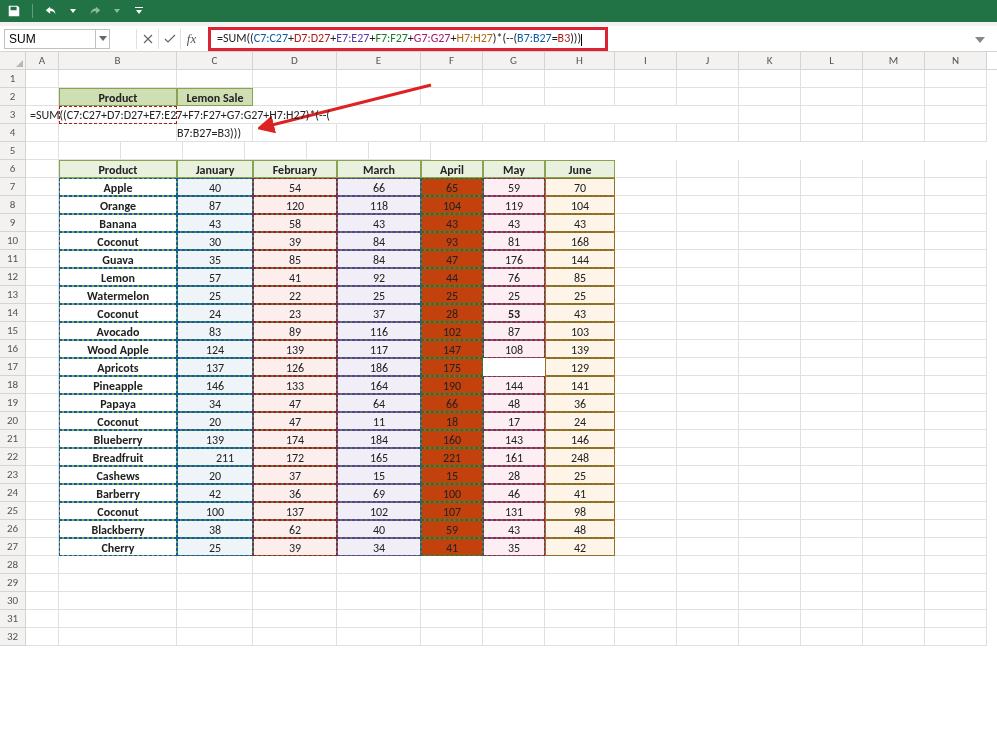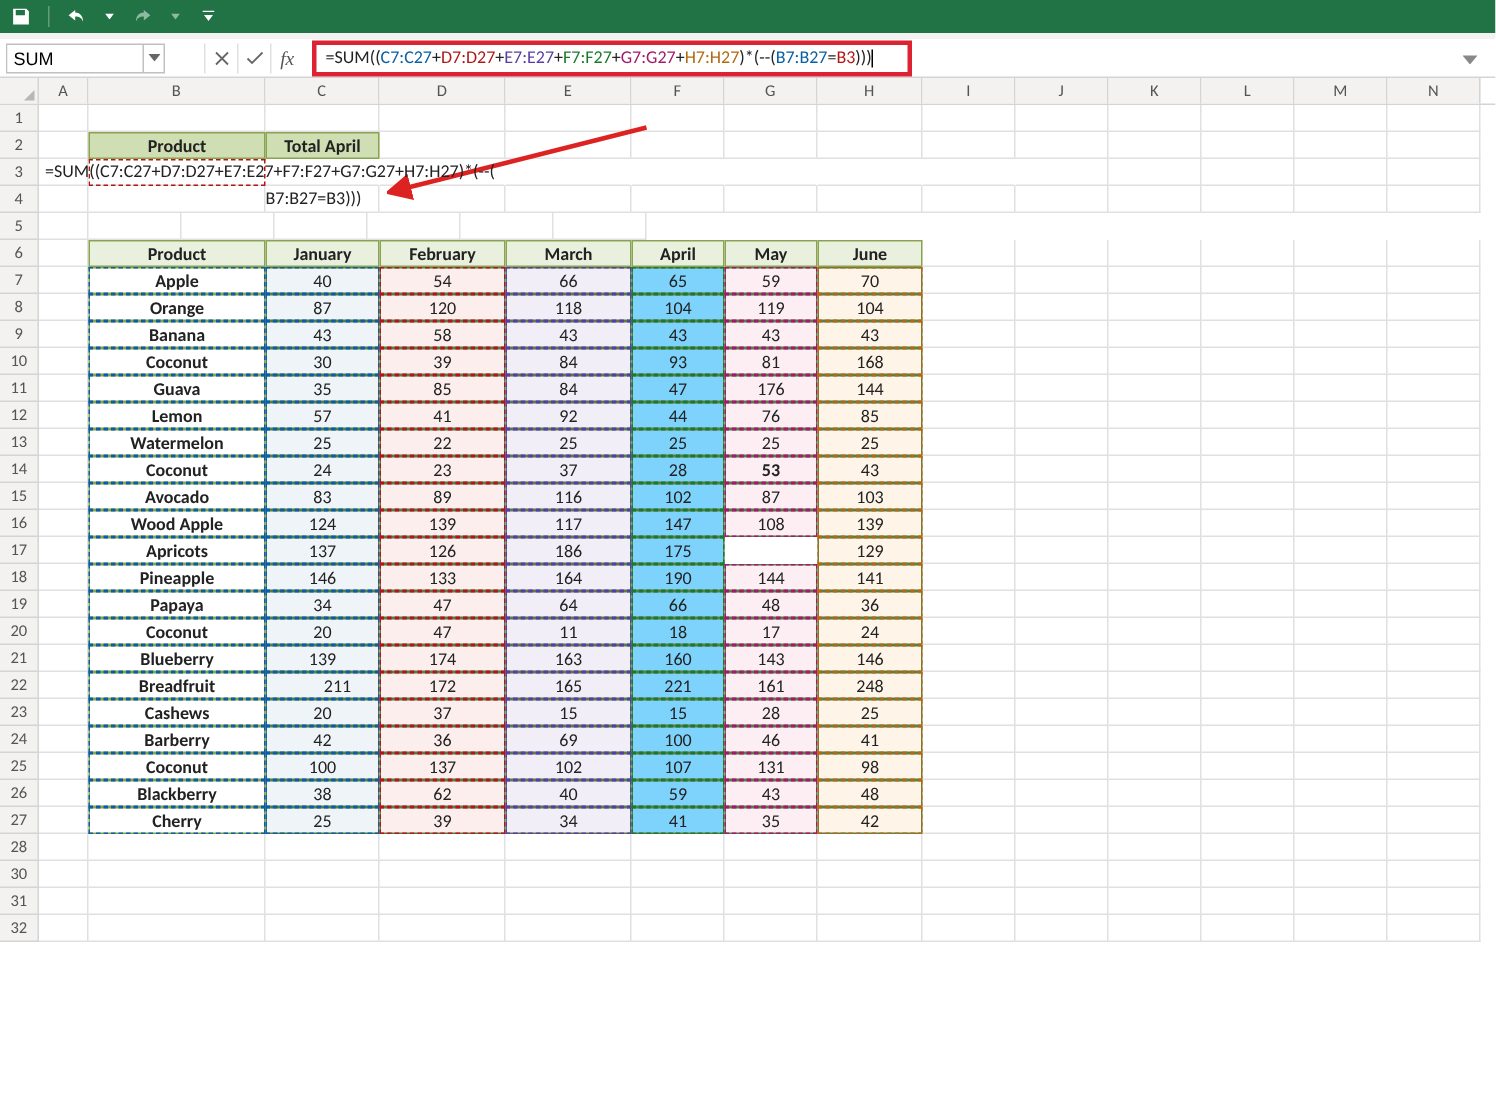--- a/index.html
+++ b/index.html
@@ -45,21 +45,21 @@
   .cI{width:62px;} .cJ{width:62px;} .cK{width:62px;} .cL{width:62px;}
   .cM{width:62px;} .cN{width:62px;}
   
   
   .tbl-title { background:#dae6c6; border:1px solid #8aa353 !important; font-weight:bold;}
   .tbl-hdr { background:#eaf0de; border:1px solid #8aa353 !important; font-weight:bold;}
   .tbl-b { border:1px solid #8aa353 !important; font-weight:bold; background:#fff;}
   .tbl-c { background:#eef4f8; }
   .tbl-d { background:#fdeeee; }
   .tbl-e { background:#f1eef8; }
-  .tbl-f { background:#7dd3fc; }
+  .tbl-f { background:#c2410c; }
   .tbl-g { background:#fdeef4; }
   .tbl-h { background:#fef4e8; }
   .tbl-cell { border-top:1px solid #5a7d4a; border-bottom:1px solid #5a7d4a;}
   
   
   .range-c { outline:1.5px dashed #0a5fa3; outline-offset:-1px;}
   .range-d { outline:1.5px dashed #b01818; outline-offset:-1px;}
   .range-e { outline:1.5px dashed #5a3ca6; outline-offset:-1px;}
   .range-f { outline:1.5px dashed #1a7a2a; outline-offset:-1px;}
   .range-g { outline:1.5px dashed #a31a6a; outline-offset:-1px;}
@@ -185,21 +185,21 @@
           <div class="cell cJ"></div>
           <div class="cell cK"></div>
           <div class="cell cL"></div>
           <div class="cell cM"></div>
           <div class="cell cN"></div>
         </div>
         <div class="row">
           <div class="rowhdr">2</div>
           <div class="cell cA"></div>
           <div class="cell cB hdr-green">Product</div>
-          <div class="cell cC hdr-green">Total April</div>
+          <div class="cell cC hdr-green">Lemon Sale</div>
           <div class="cell cD"></div>
           <div class="cell cE"></div>
           <div class="cell cF"></div>
           <div class="cell cG"></div>
           <div class="cell cH"></div>
           <div class="cell cI"></div>
           <div class="cell cJ"></div>
           <div class="cell cK"></div>
           <div class="cell cL"></div>
           <div class="cell cM"></div>
@@ -503,21 +503,21 @@
           <div class="cell cL"></div>
           <div class="cell cM"></div>
           <div class="cell cN"></div>
         </div>
         <div class="row">
           <div class="rowhdr">21</div>
           <div class="cell cA"></div>
           <div class="cell cB tbl-b range-bsel">Blueberry</div>
           <div class="cell cC tbl-cell tbl-c range-c" style="border-left: 1px solid rgb(90, 125, 74); border-right: 1px solid rgb(90, 125, 74);">139</div>
           <div class="cell cD tbl-cell tbl-d range-d" style="border-left: 1px solid rgb(90, 125, 74); border-right: 1px solid rgb(90, 125, 74);">174</div>
-          <div class="cell cE tbl-cell tbl-e range-e" style="border-left: 1px solid rgb(90, 125, 74); border-right: 1px solid rgb(90, 125, 74);">163</div>
+          <div class="cell cE tbl-cell tbl-e range-e" style="border-left: 1px solid rgb(90, 125, 74); border-right: 1px solid rgb(90, 125, 74);">184</div>
           <div class="cell cF tbl-cell tbl-f range-f" style="border-left: 1px solid rgb(90, 125, 74); border-right: 1px solid rgb(90, 125, 74);">160</div>
           <div class="cell cG tbl-cell tbl-g range-g" style="border-left: 1px solid rgb(90, 125, 74); border-right: 1px solid rgb(90, 125, 74);">143</div>
           <div class="cell cH tbl-cell tbl-h range-h" style="border-left: 1px solid rgb(90, 125, 74); border-right: 1px solid rgb(90, 125, 74);">146</div>
           <div class="cell cI"></div>
           <div class="cell cJ"></div>
           <div class="cell cK"></div>
           <div class="cell cL"></div>
           <div class="cell cM"></div>
           <div class="cell cN"></div>
         </div>
@@ -618,20 +618,37 @@
           <div class="cell cH tbl-cell tbl-h range-h" style="border-left: 1px solid rgb(90, 125, 74); border-right: 1px solid rgb(90, 125, 74);">42</div>
           <div class="cell cI"></div>
           <div class="cell cJ"></div>
           <div class="cell cK"></div>
           <div class="cell cL"></div>
           <div class="cell cM"></div>
           <div class="cell cN"></div>
         </div>
         <div class="row">
           <div class="rowhdr">28</div>
+          <div class="cell cA"></div>
+          <div class="cell cB"></div>
+          <div class="cell cC"></div>
+          <div class="cell cD"></div>
+          <div class="cell cE"></div>
+          <div class="cell cF"></div>
+          <div class="cell cG"></div>
+          <div class="cell cH"></div>
+          <div class="cell cI"></div>
+          <div class="cell cJ"></div>
+          <div class="cell cK"></div>
+          <div class="cell cL"></div>
+          <div class="cell cM"></div>
+          <div class="cell cN"></div>
+        </div>
+        <div class="row">
+          <div class="rowhdr">29</div>
           <div class="cell cA"></div>
           <div class="cell cB"></div>
           <div class="cell cC"></div>
           <div class="cell cD"></div>
           <div class="cell cE"></div>
           <div class="cell cF"></div>
           <div class="cell cG"></div>
           <div class="cell cH"></div>
           <div class="cell cI"></div>
           <div class="cell cJ"></div>

